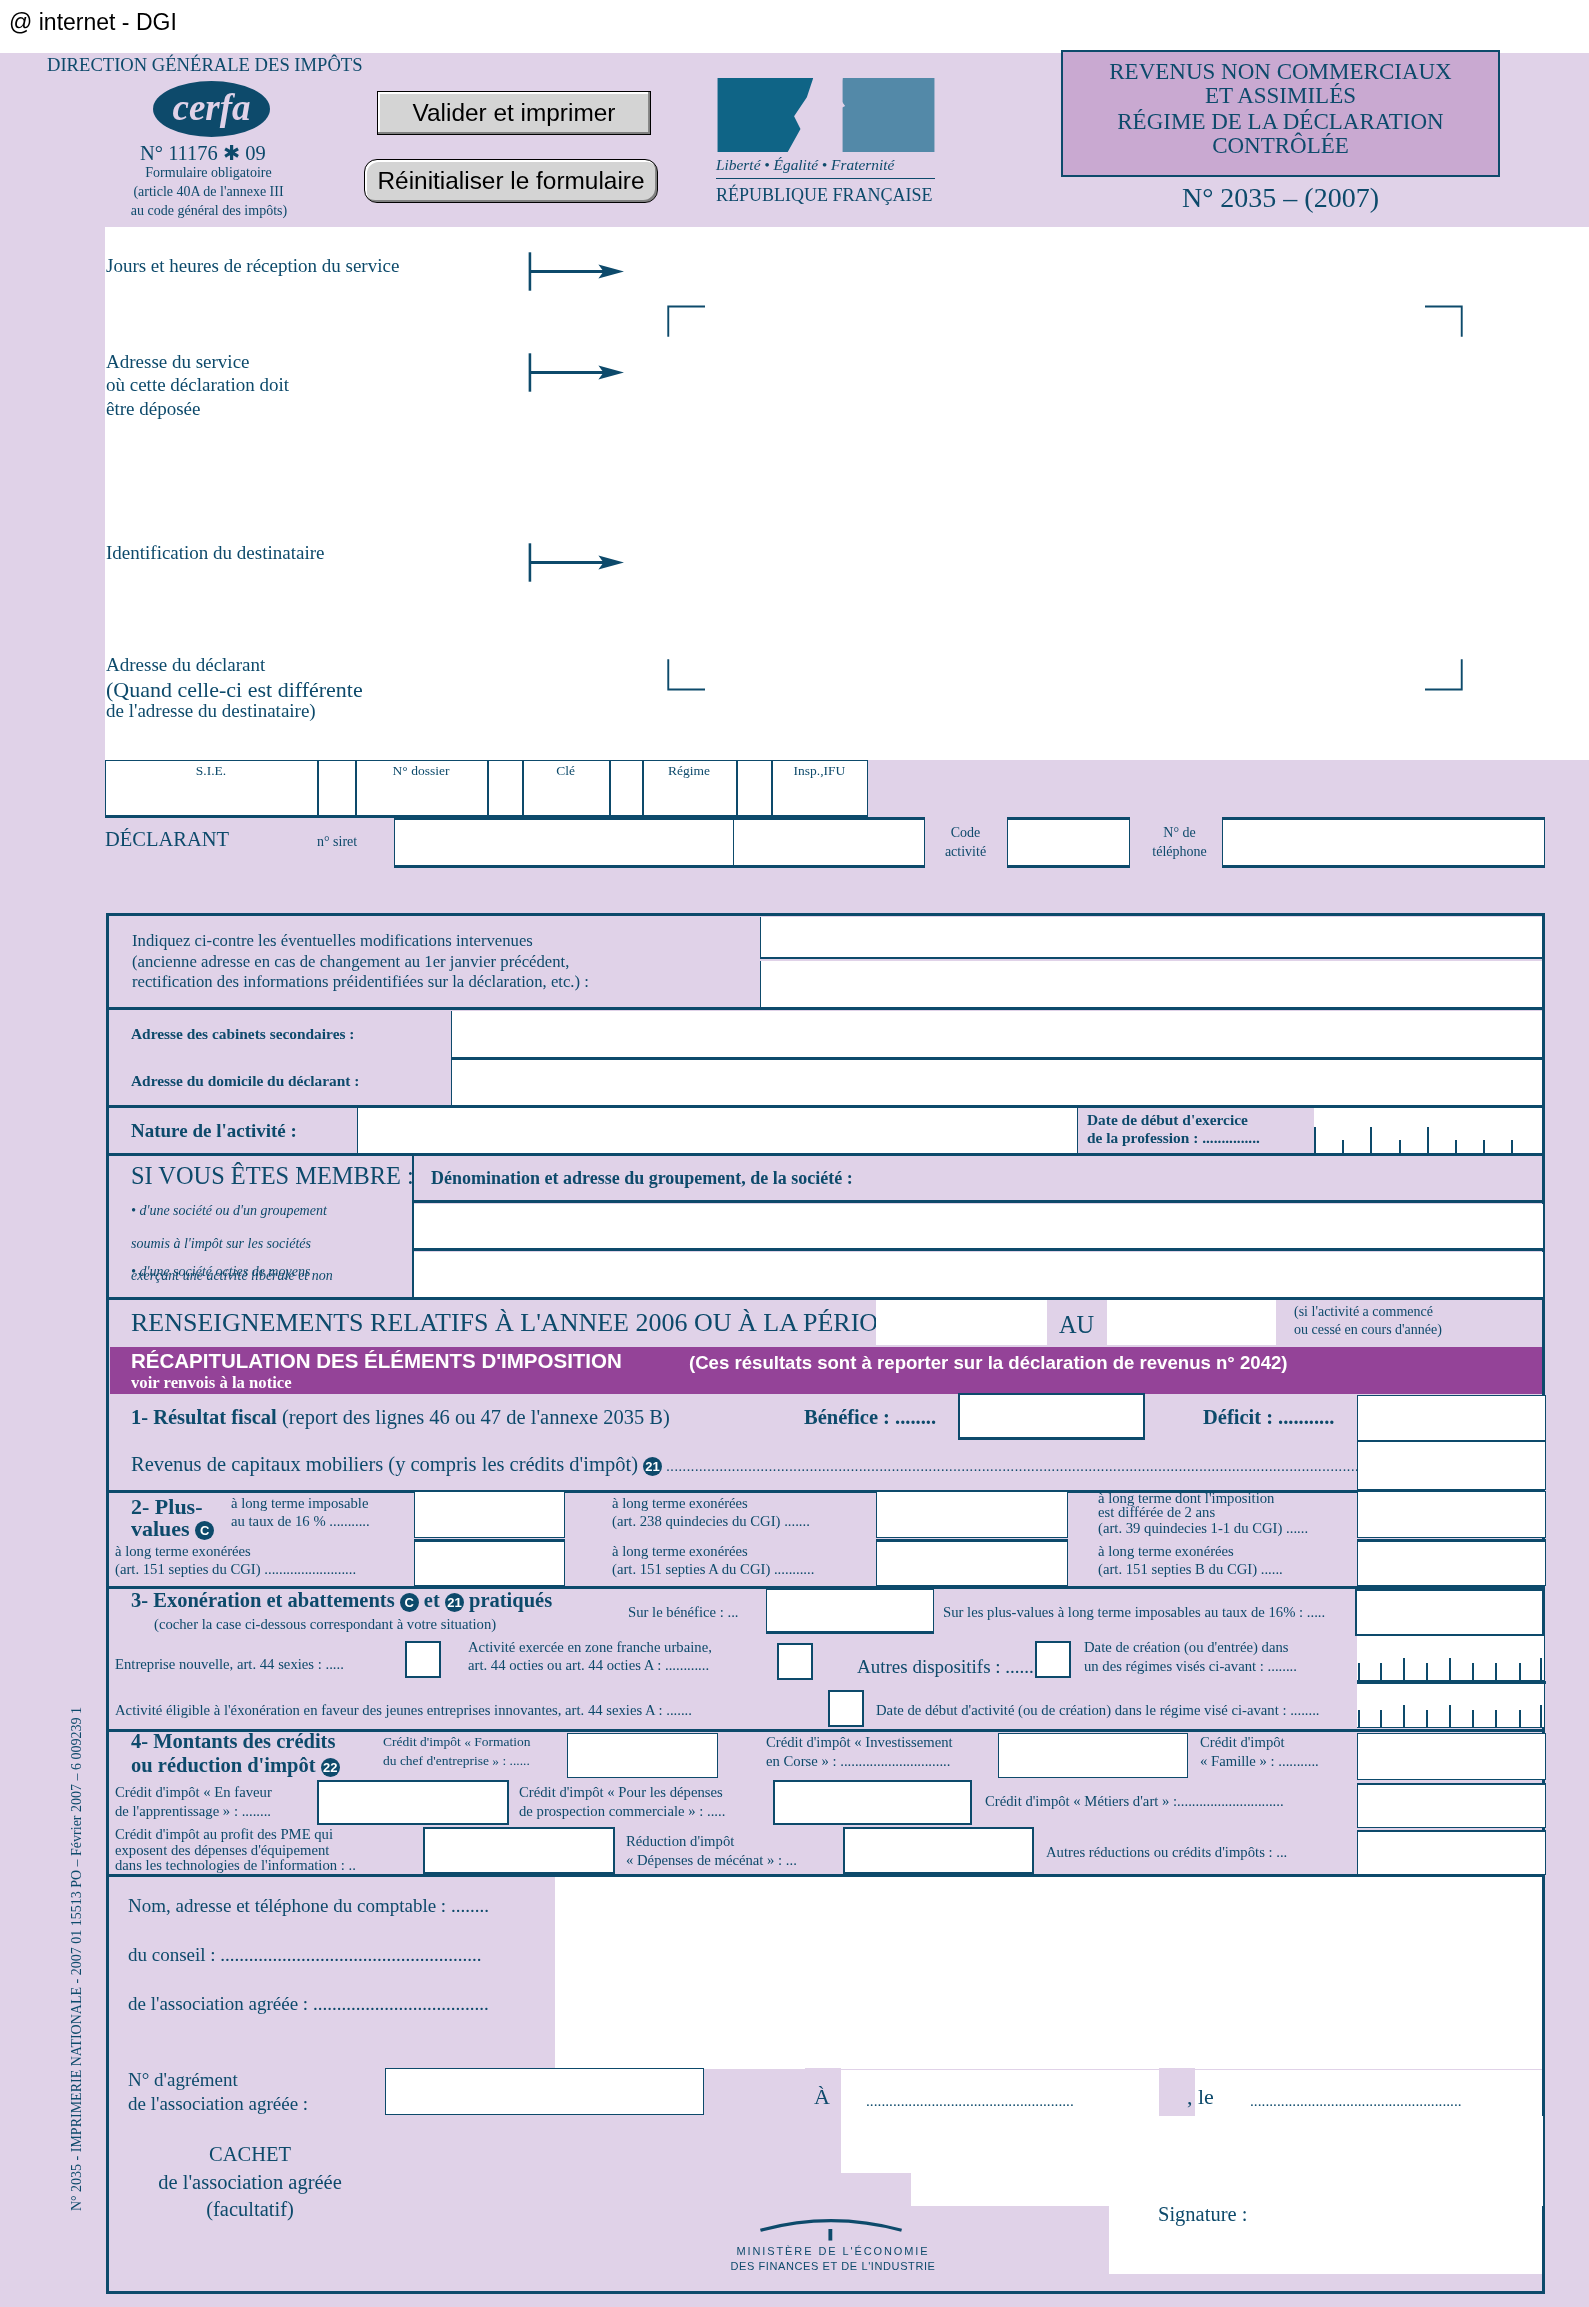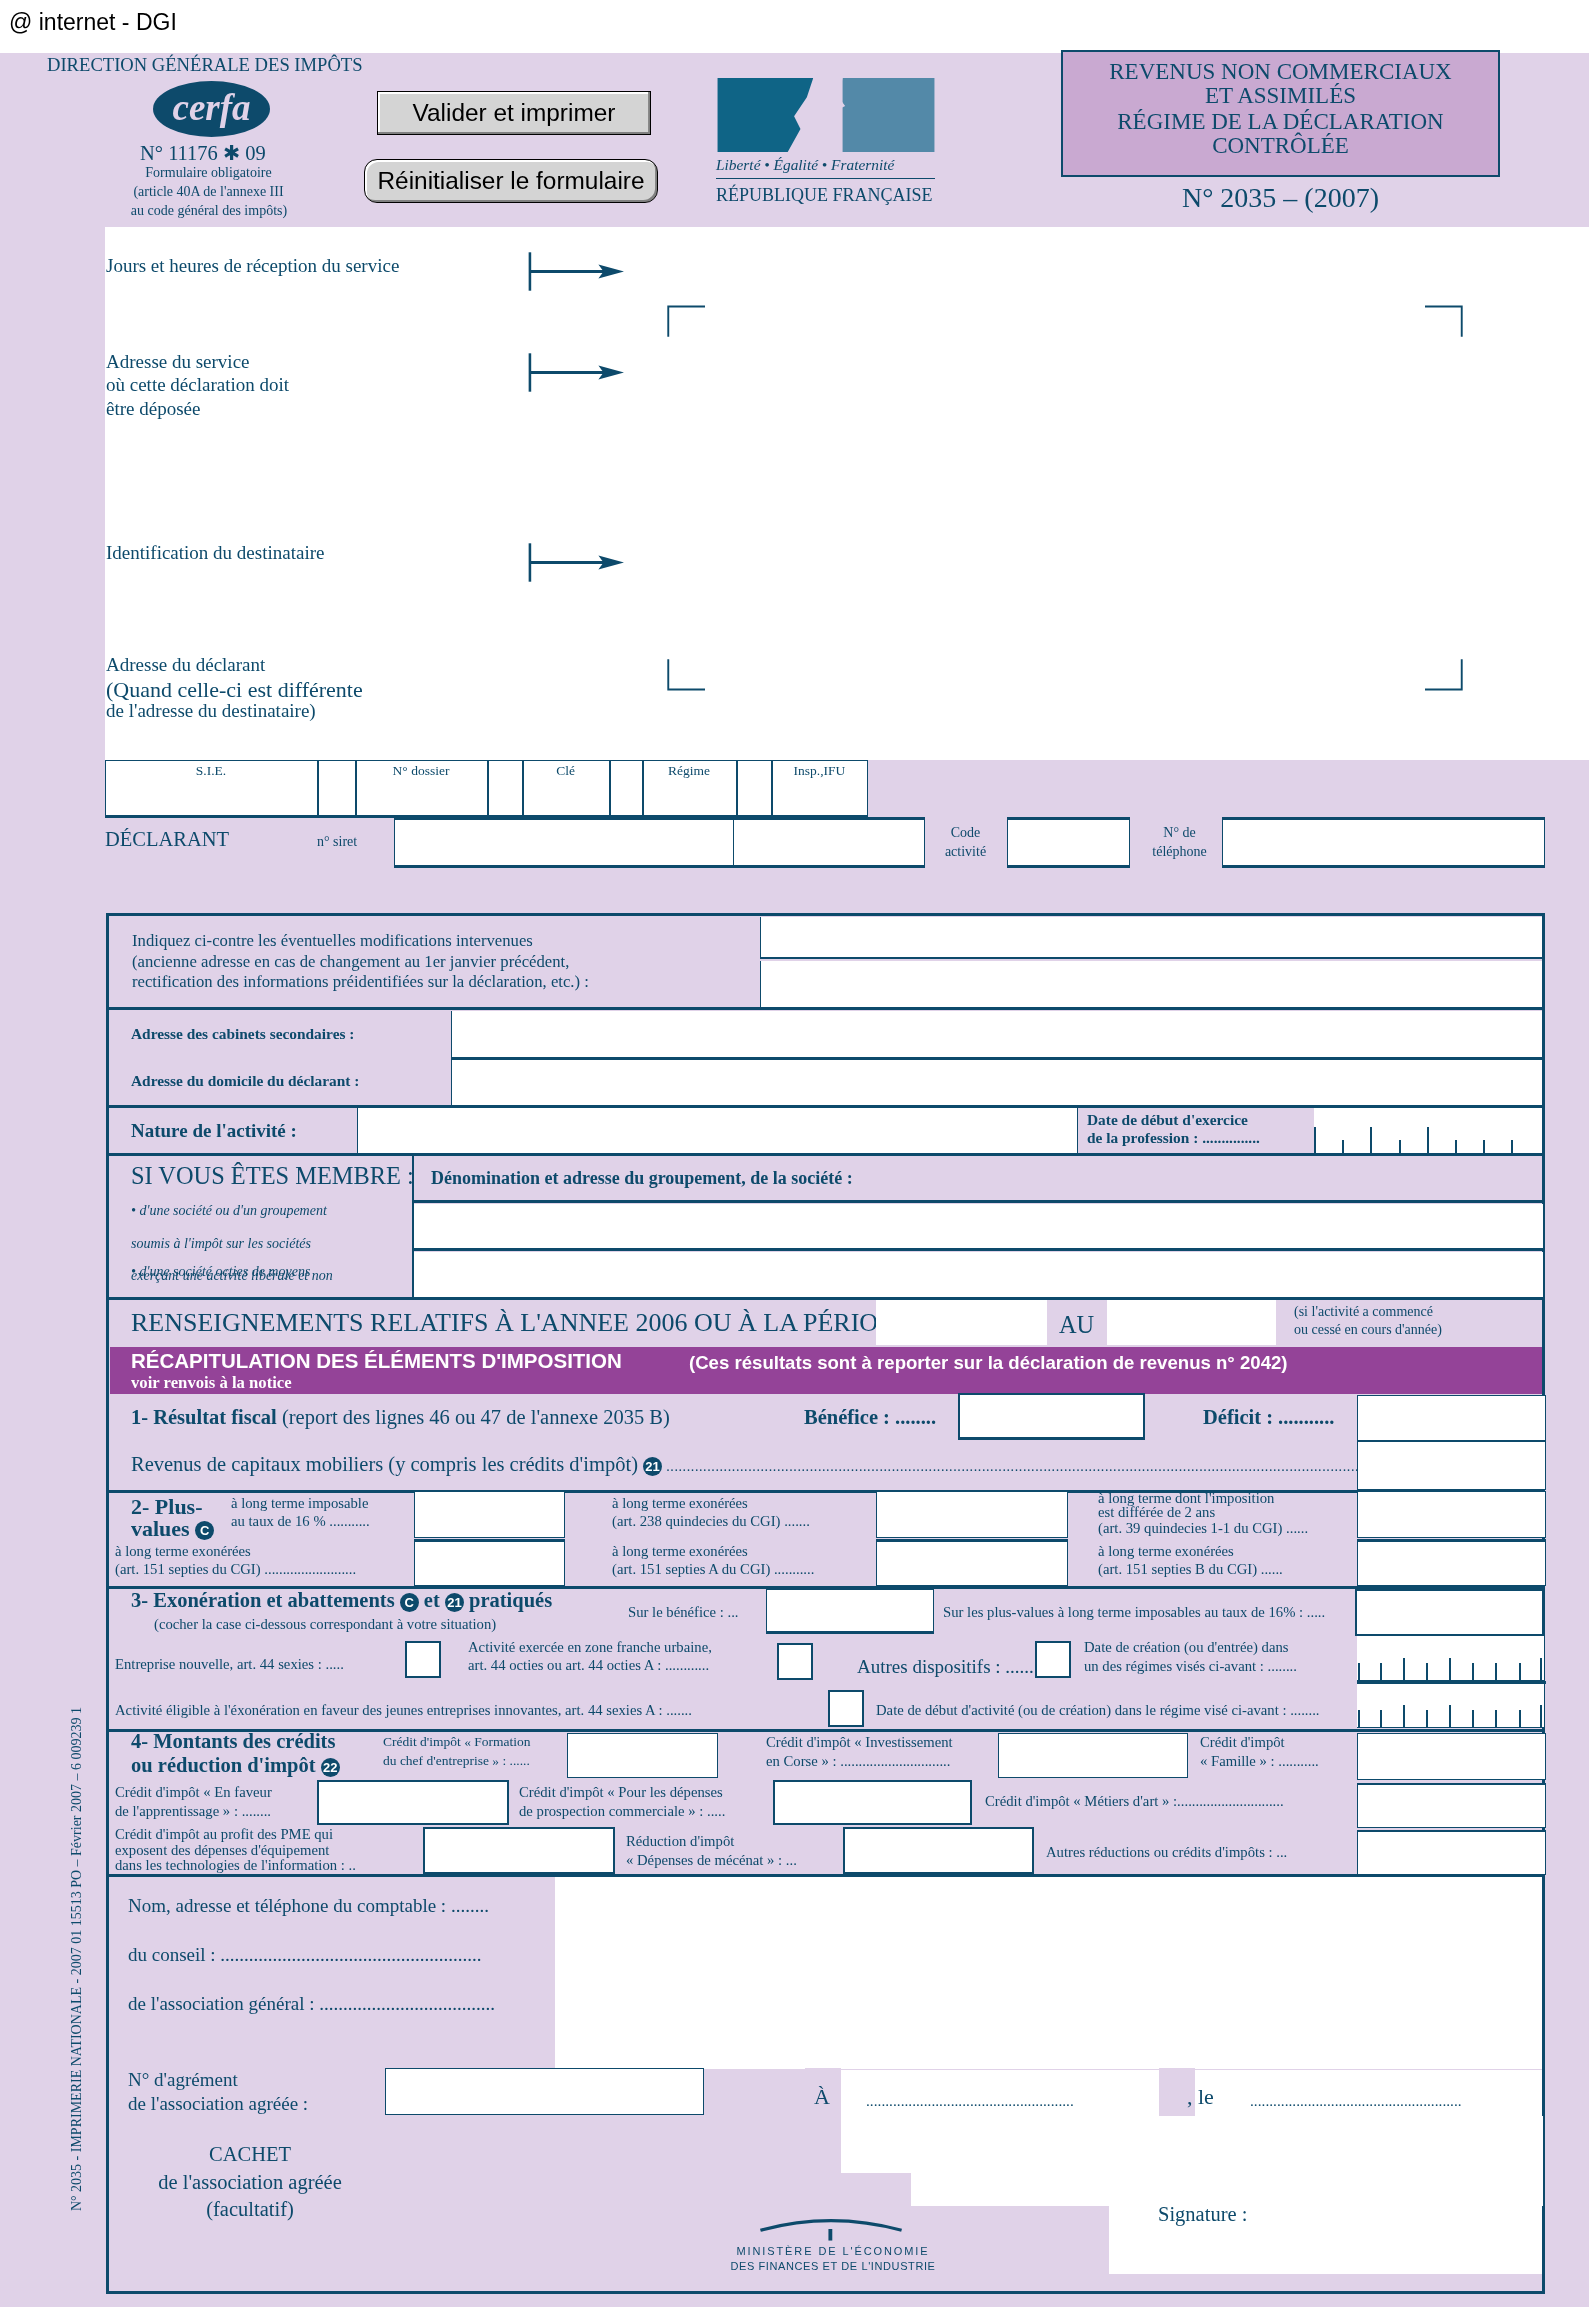--- a/index.html
+++ b/index.html
@@ -289,21 +289,21 @@
 <div class="t" style="left:626px;top:1833px;font-size:14.7px;">Réduction d'impôt</div>
 <div class="t" style="left:626px;top:1852px;font-size:14.7px;">« Dépenses de mécénat » : ...</div>
 <div class="wbox" style="left:843px;top:1827px;width:191px;height:47px;border-width:2.6px;"></div>
 <div class="t" style="left:1046px;top:1844px;font-size:14.7px;">Autres réductions ou crédits d'impôts : ...</div>
 <div class="wbox" style="left:1357px;top:1830px;width:189px;height:45px;border-width:2.6px 1.9px 1.9px 1.9px;"></div>
 <div class="hline" style="left:106px;top:1874px;width:1439px;"></div>
 
 <div class="abs" style="left:555px;top:1877px;width:987px;height:192px;background:#fff;"></div>
 <div class="t" style="left:128px;top:1895px;font-size:19px;">Nom, adresse et téléphone du comptable : ........</div>
 <div class="t" style="left:128px;top:1944px;font-size:19px;">du conseil : .......................................................</div>
-<div class="t" style="left:128px;top:1993px;font-size:19px;">de l'association général : .....................................</div>
+<div class="t" style="left:128px;top:1993px;font-size:19px;">de l'association agréée : .....................................</div>
 
 <div class="t" style="left:128px;top:2069px;font-size:19px;">N° d'agrément</div>
 <div class="t" style="left:128px;top:2093px;font-size:19px;">de l'association agréée :</div>
 <div class="wbox" style="left:385px;top:2068px;width:319px;height:47px;border-width:1.9px;"></div>
 
 <div class="t" style="left:814px;top:2084px;font-size:22px;">À</div>
 <div class="abs" style="left:805px;top:2070px;width:737px;height:103px;background:#fff;"></div>
 <div class="abs lav" style="left:805px;top:2068px;width:36px;height:48px;"></div>
 <div class="t" style="left:814px;top:2084px;font-size:22px;">À</div>
 <div class="abs" style="left:805px;top:2116px;width:36px;height:90px;background:#e0d2e8;"></div>

